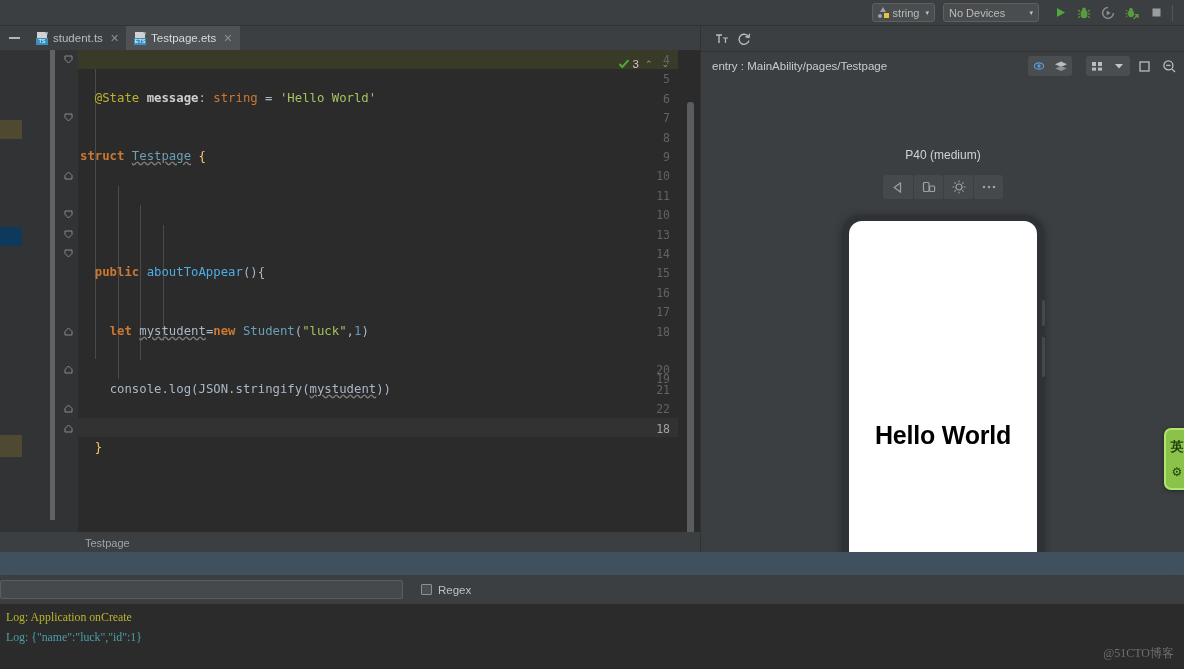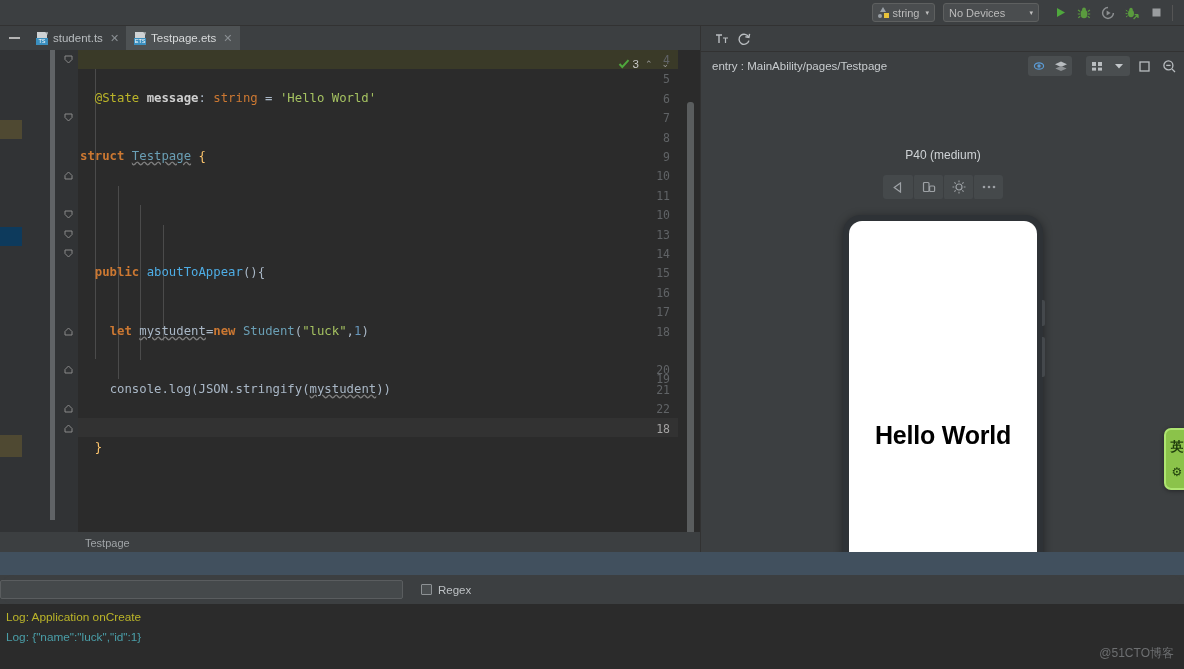--- a/index.html
+++ b/index.html
@@ -224,21 +224,21 @@
     display: flex; align-items: center; gap: 6px; margin-left: 18px;
     font-size: 11.5px; color: #bdc1c4; cursor: default;
   }
   .cbox {
     width: 11px; height: 11px; border: 1px solid #8d9194; background: #4a4e50;
     border-radius: 1px;
   }
   .logview {
     position: absolute; left: 0; top: 604px; width: 1184px; height: 65px;
     background: #2b2b2b; padding: 4px 0 0 6px;
-    font-family: Liberation Sans, sans-serif; font-size: 11.8px;
+    font-family: Liberation Serif, serif; font-size: 11.8px;
     line-height: 19.5px;
   }
   .log-yellow { color: #bbb529; }
   .log-cyan { color: #4a9ea8; }
   .watermark {
     position: absolute; right: 10px; bottom: 6px; font-size: 12px;
     color: #6d6f71;
   }
 
   

